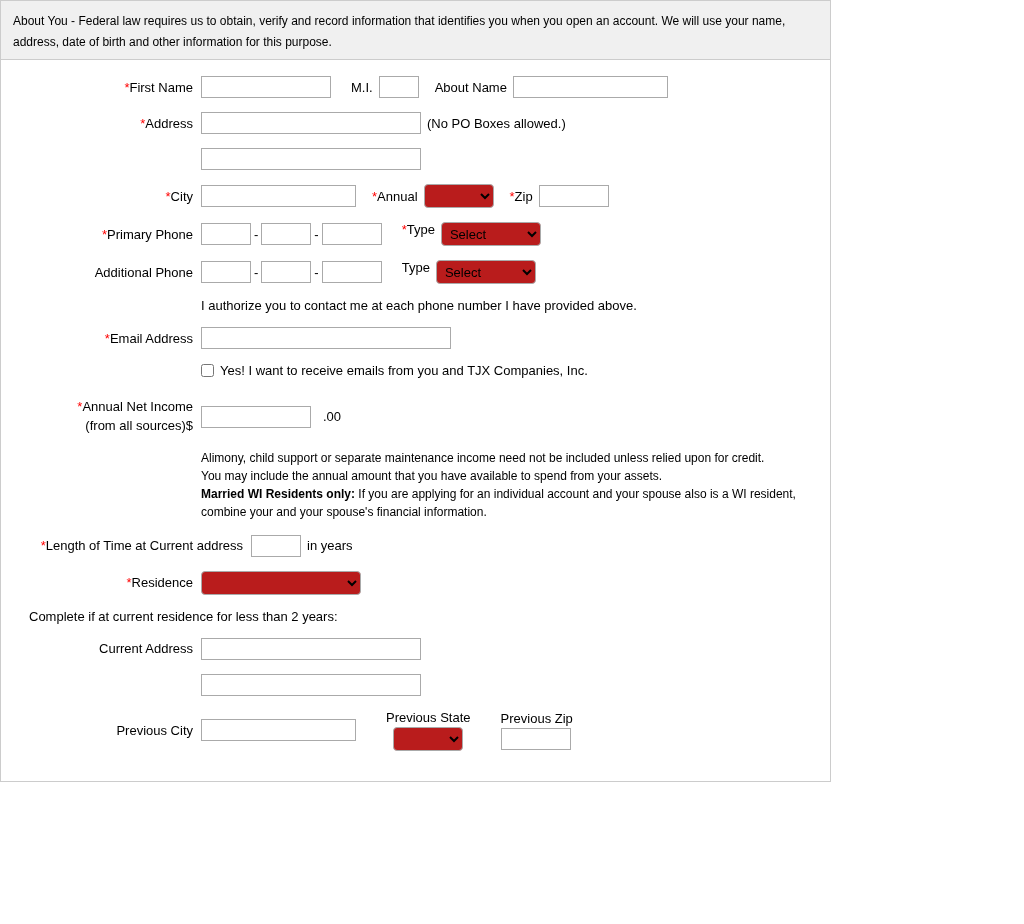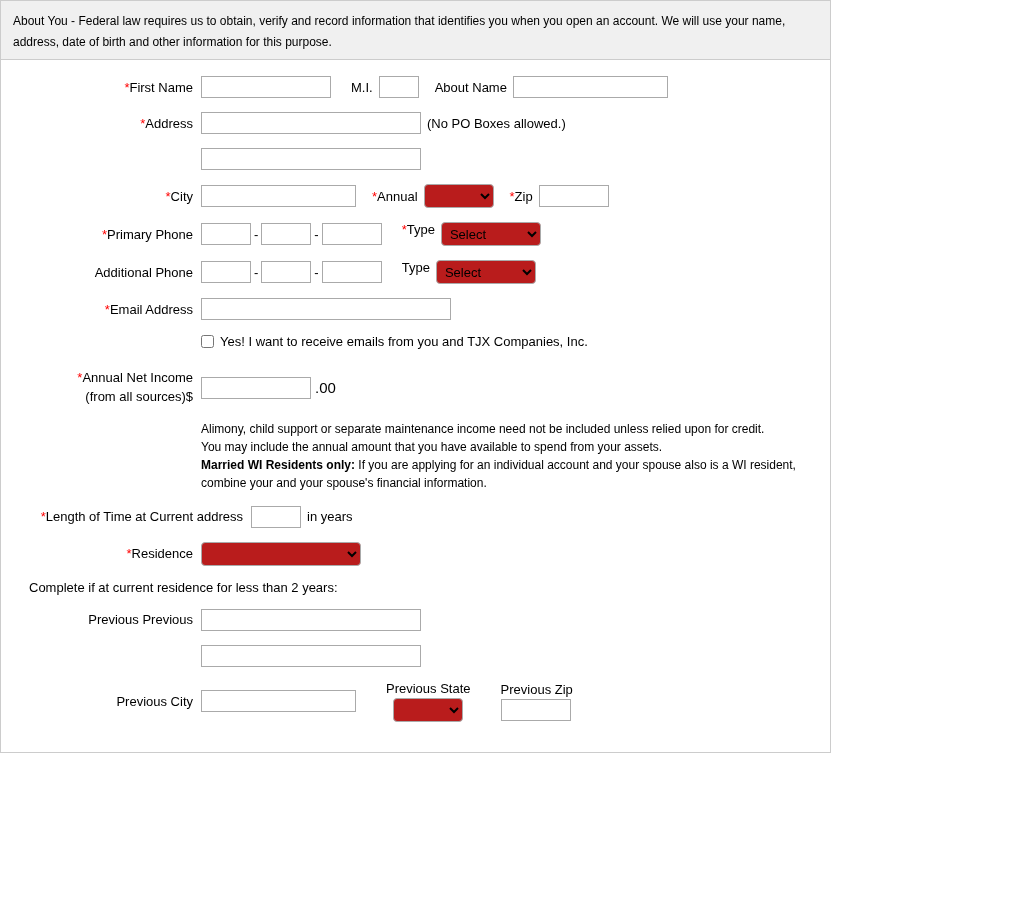--- a/index.html
+++ b/index.html
@@ -96,22 +96,22 @@
       margin-left: 180px;
     }
     .checkbox-row input[type="checkbox"] {
       margin-right: 6px;
     }
     .income-group {
       display: flex;
       align-items: center;
     }
     .income-group .cents {
-      margin-left: 4px;
-      font-size: 15px;
+      margin-left: 12px;
+      font-size: 13px;
     }
     .info-text {
       margin-left: 180px;
       font-size: 12px;
       line-height: 1.5;
       margin-bottom: 14px;
       max-width: 750px;
     }
     .info-text b {
       font-weight: bold;
@@ -227,20 +227,23 @@
       <div class="type-group">
         <label>
           <span>Type</span>
         </label>
         <select style="width:100px;">
           <option>Select</option>
         </select>
       </div>
     </div>
 
+    <div class="form-row" style="margin-bottom:14px;">
+      <span style="margin-left:180px; font-size:13px;">I authorize you to contact me at each phone number I have provided above.</span>
+    </div>
 
     <div class="form-row">
       <label>
         <span class="required">*</span><span>Email Address</span>
       </label>
       <input type="text" style="width: 250px;">
     </div>
 
     <div class="checkbox-row" style="margin-bottom:20px;">
       <input type="checkbox" style="">
@@ -282,21 +285,21 @@
         <option value=""></option>
       </select>
     </div>
 
     <div style="margin-bottom:14px; margin-left:8px;">
       <span>Complete if at current residence for less than 2 years:</span>
     </div>
 
     <div class="form-row">
       <label>
-        <span>Previous Previous</span>
+        <span>Current Address</span>
       </label>
       <input type="text" style="width: 220px;">
     </div>
 
     <div class="prev-address2-row">
       <input type="text" style="width: 220px;">
     </div>
 
     <div class="form-row" style="align-items:center; gap:0;">
       <label>

